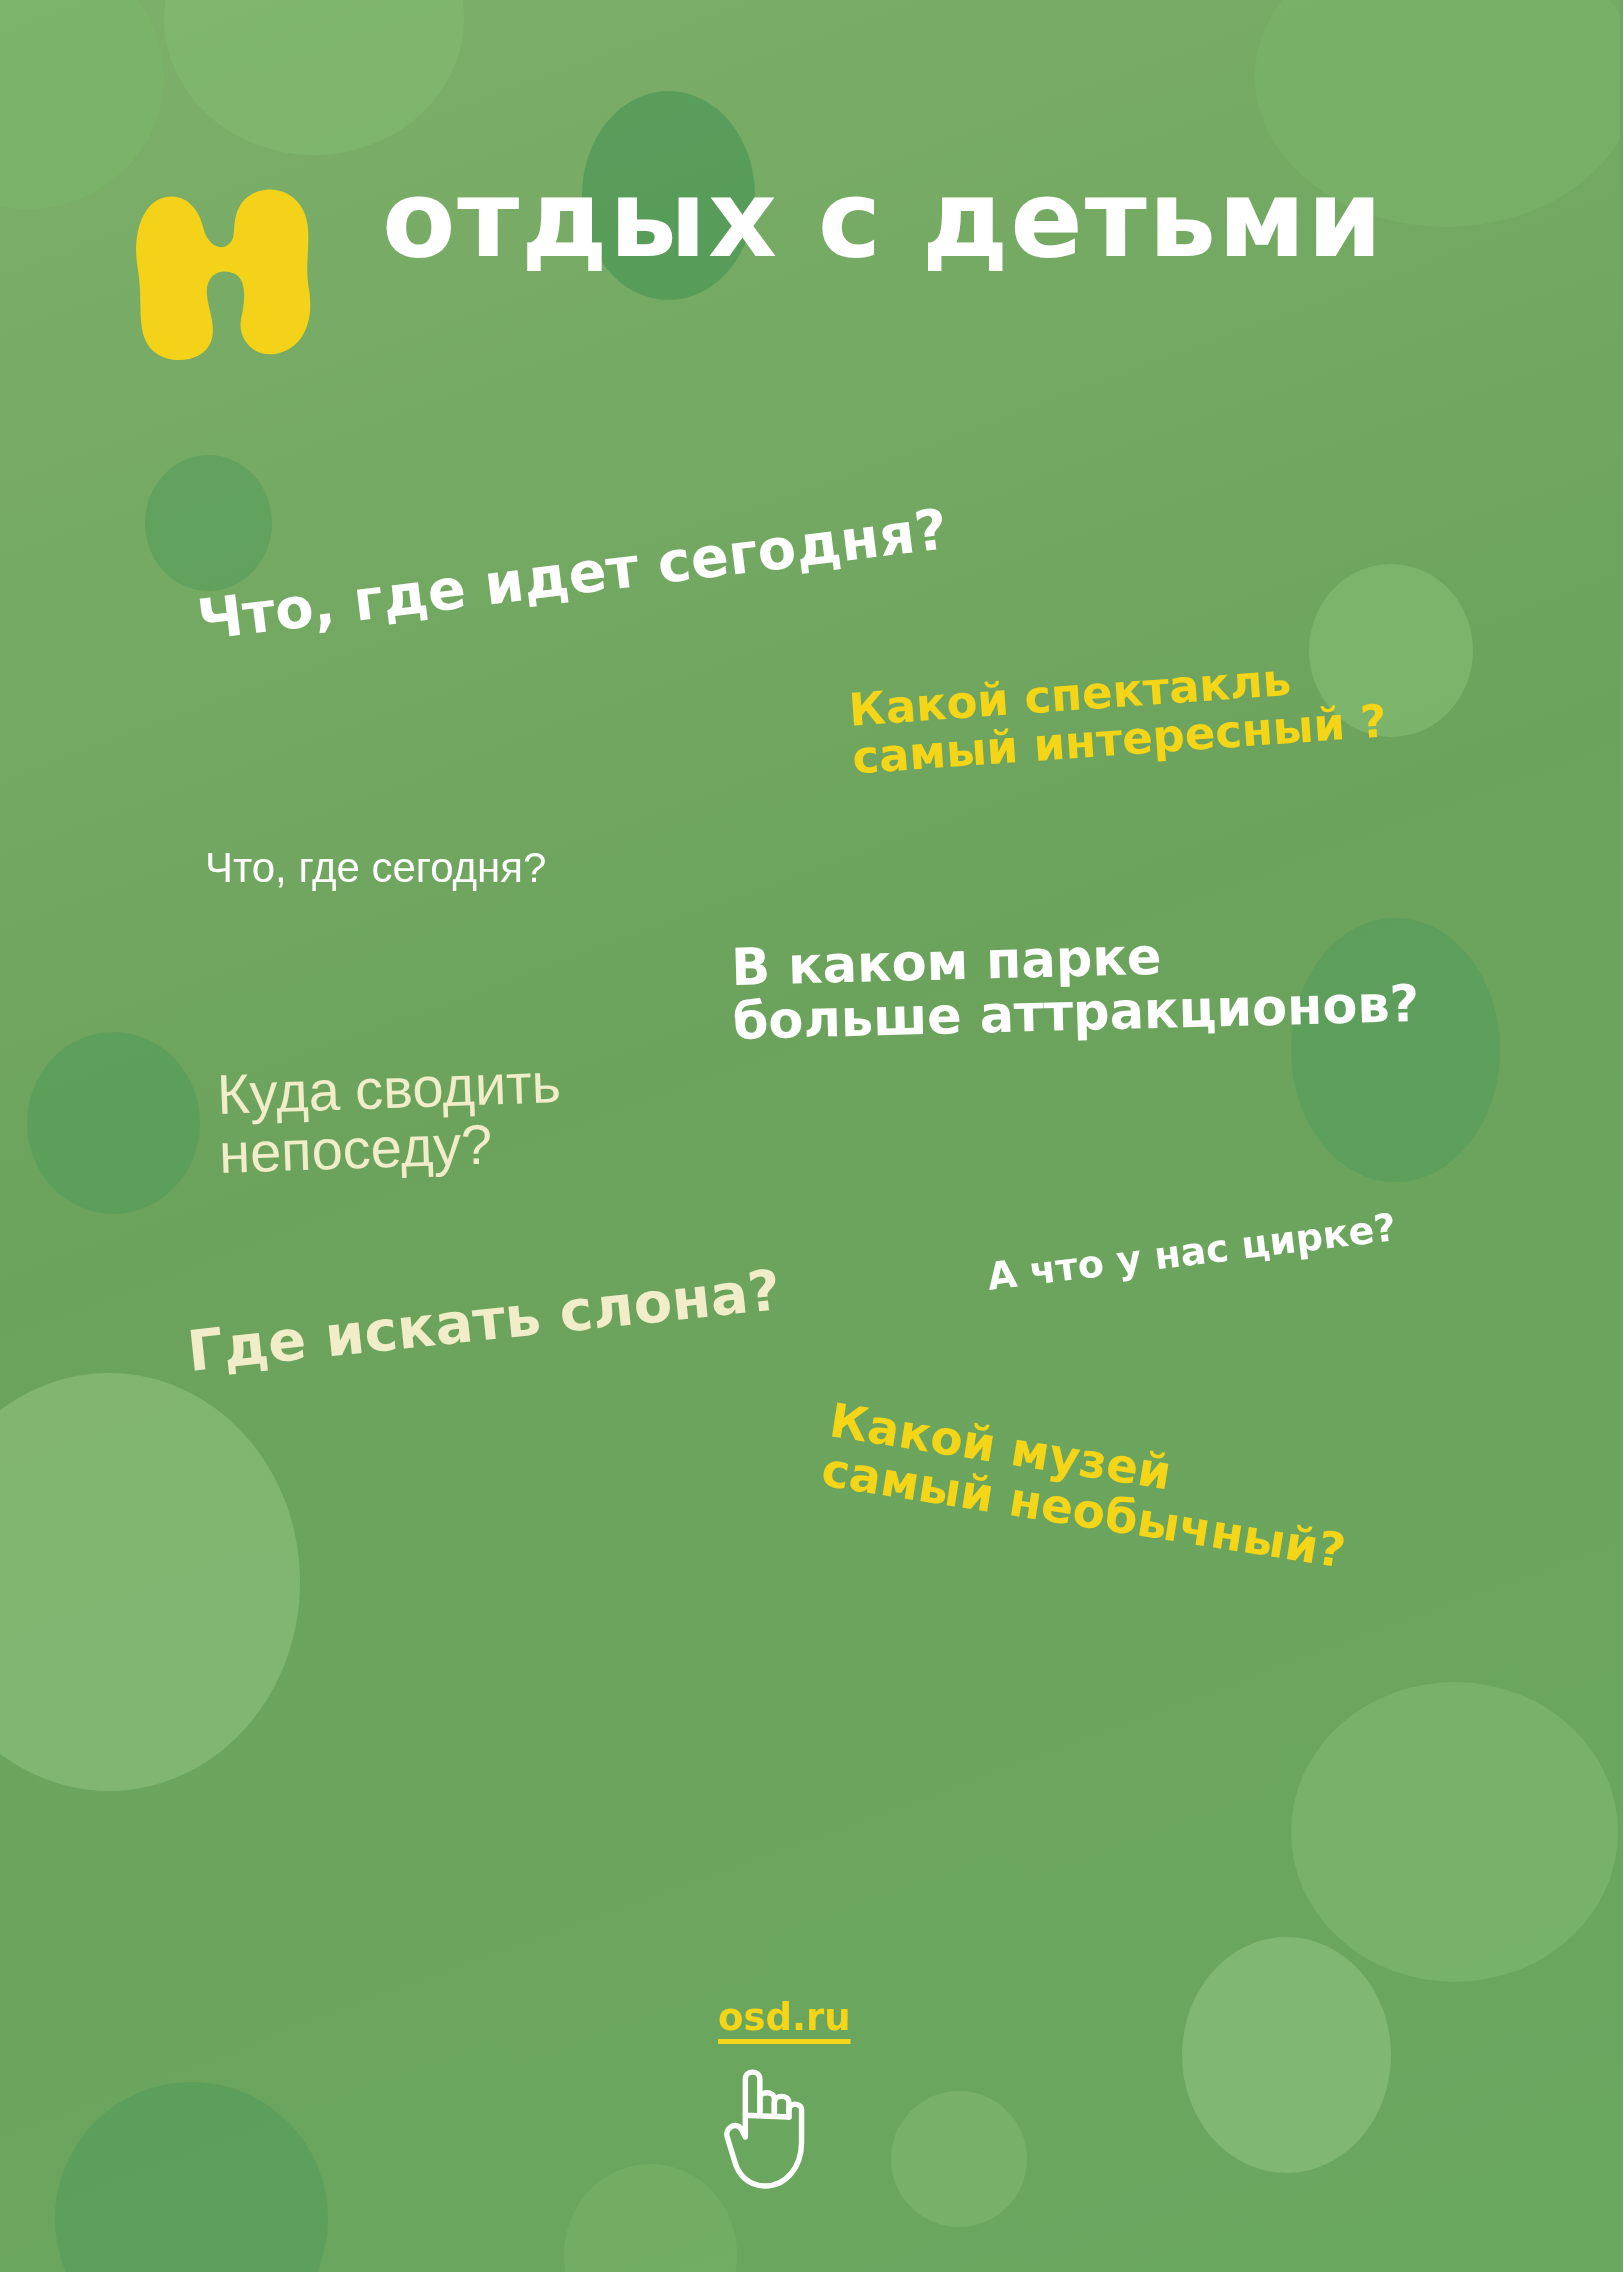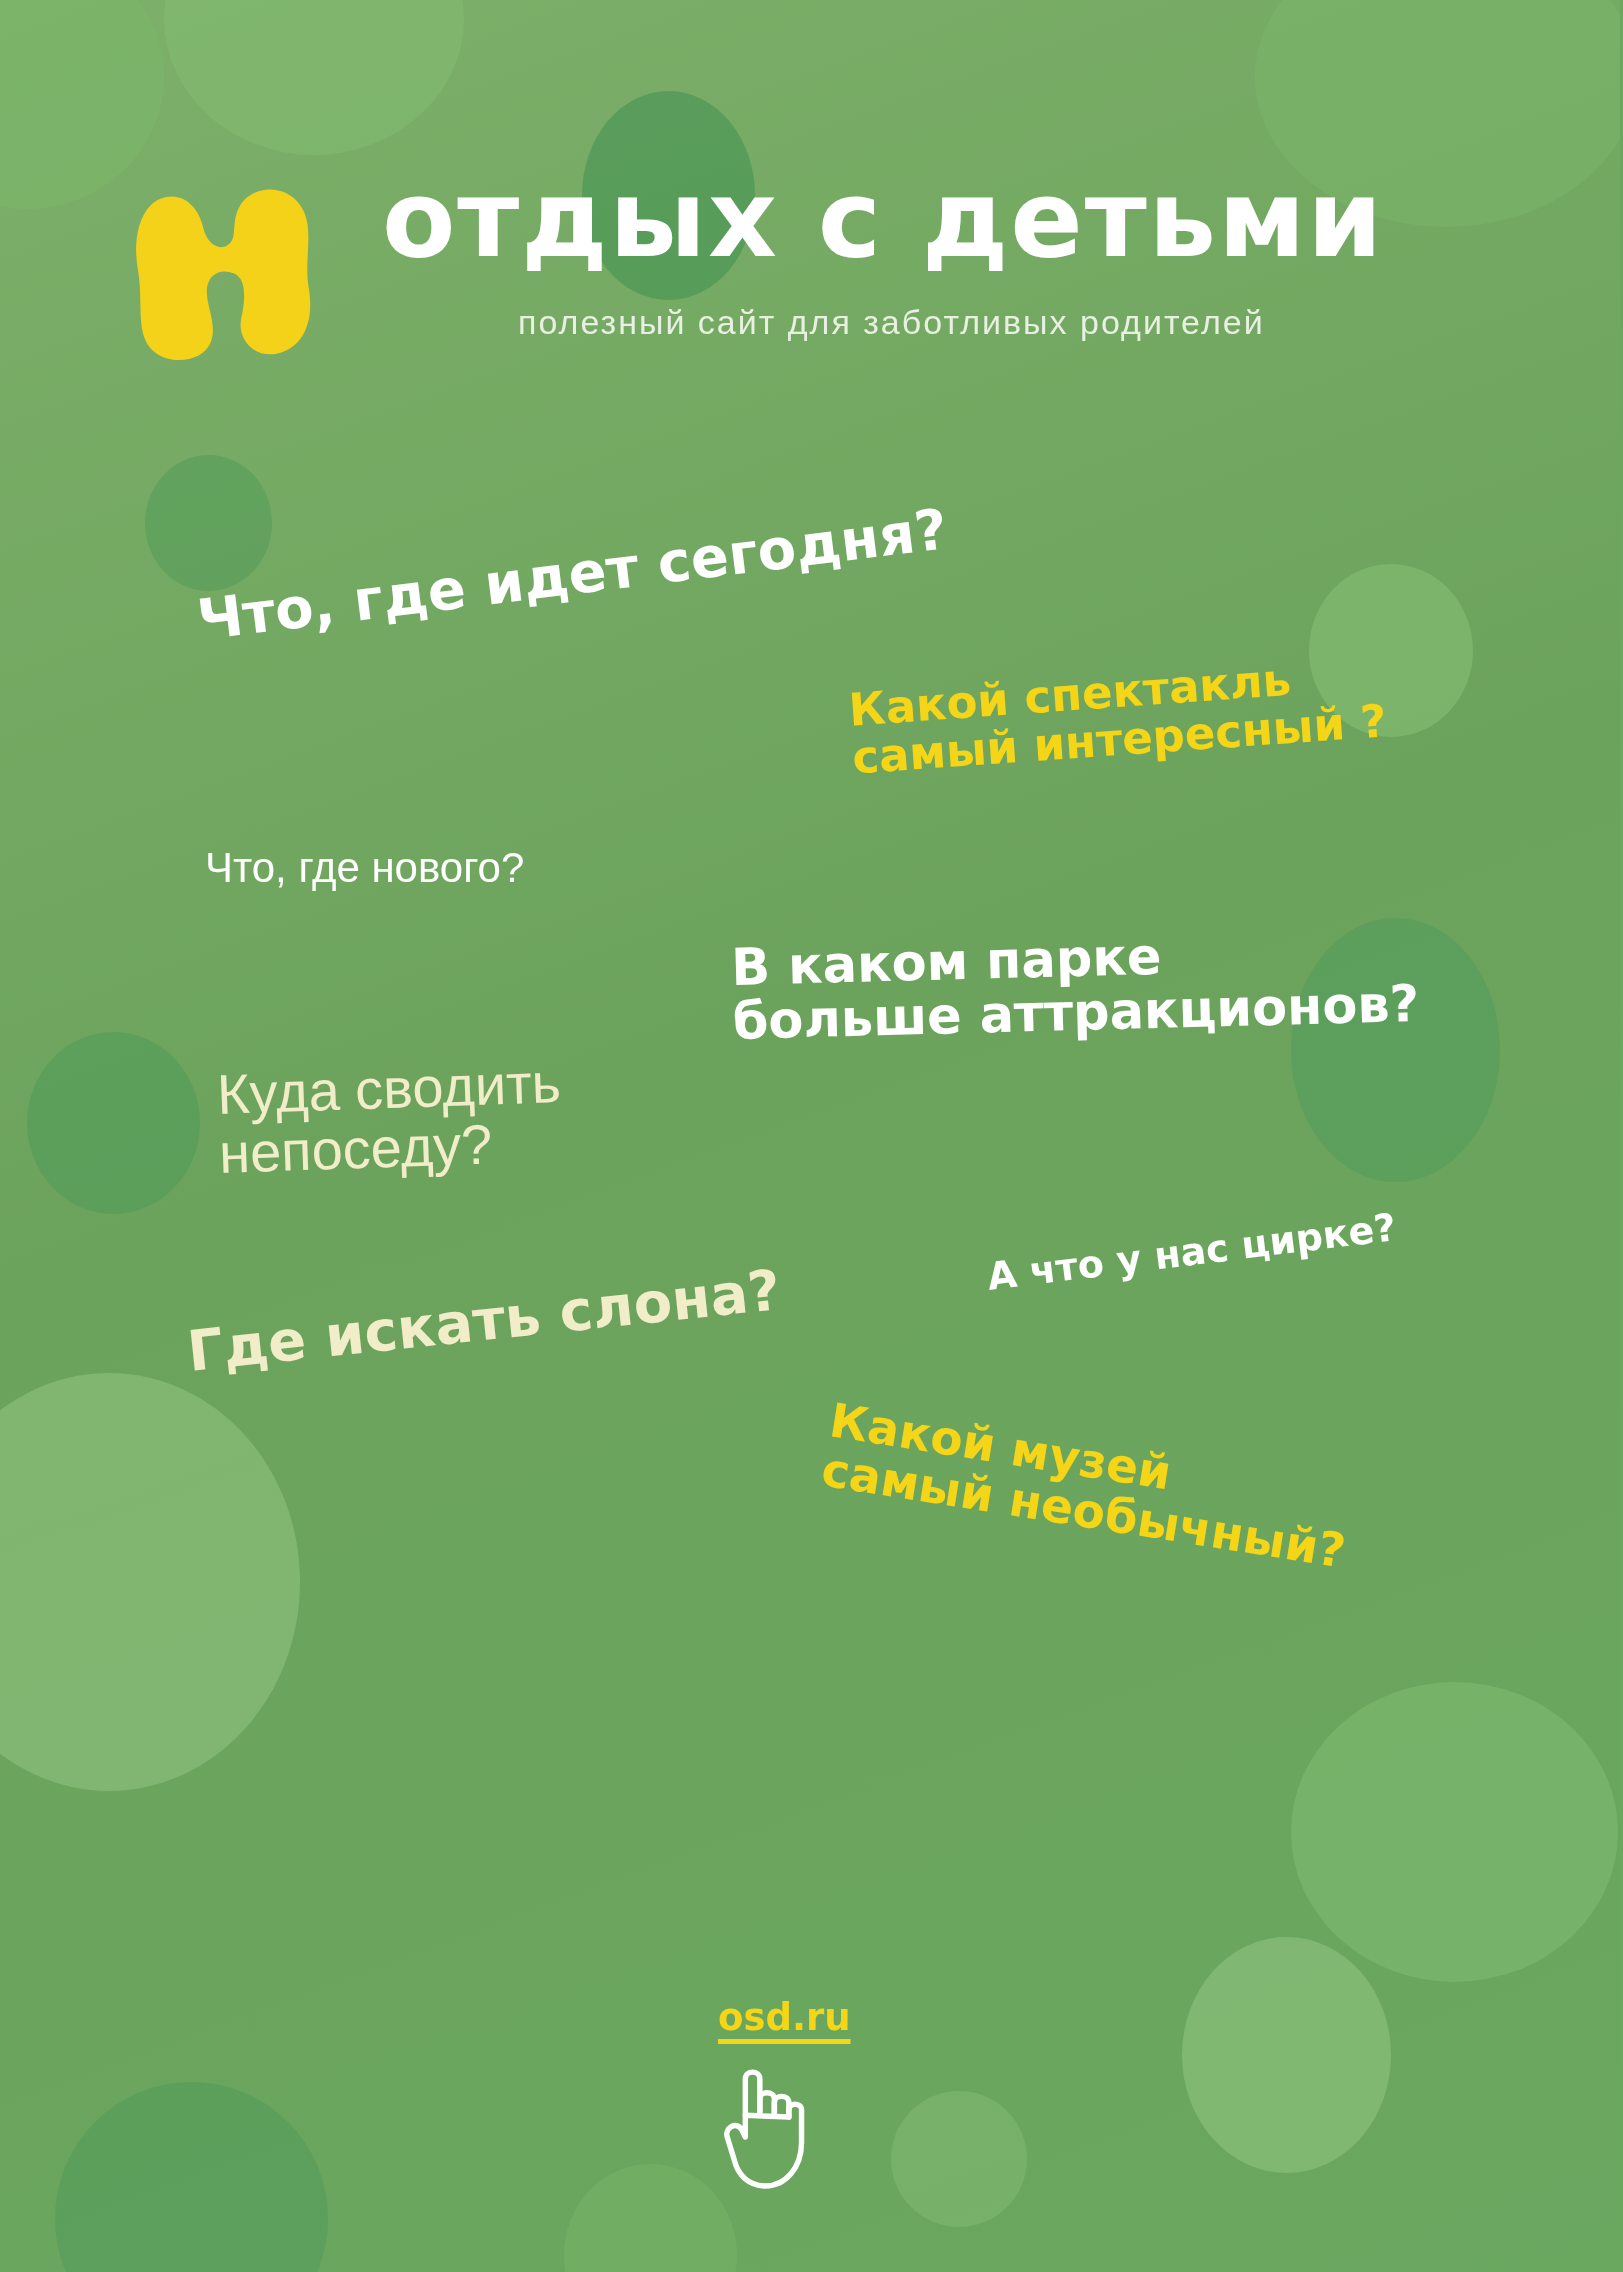--- a/index.html
+++ b/index.html
@@ -136,27 +136,26 @@
   <div class="blob" style="left:1182px; top:1937px; width:209px; height:236px; background:#9ccb8a; opacity:.45;"></div>
   <div class="blob" style="left:55px;   top:2082px; width:273px; height:273px; background:#4e9a59; opacity:.5;"></div>
   <div class="blob" style="left:564px;  top:2164px; width:173px; height:182px; background:#7fb96d; opacity:.4;"></div>
   <div class="blob" style="left:891px;  top:2091px; width:136px; height:136px; background:#8cc47a; opacity:.4;"></div>
 
   <div id="logo-block">
     <svg id="logo-mark" viewBox="0 0 230 220" xmlns="http://www.w3.org/2000/svg">
       <path d="M36 34 C14 44 6 78 12 112 C18 146 10 176 24 196 C40 218 82 216 92 192 C100 172 86 150 88 132 C90 116 104 110 118 116 C132 122 130 146 126 164 C120 188 140 210 166 204 C196 197 206 166 200 132 C194 98 208 64 190 40 C172 16 136 20 124 42 C114 60 122 76 112 84 C102 92 88 84 84 66 C79 42 60 24 36 34 Z" fill="#f5d21a"></path>
     </svg>
     <div id="logo-title">отдых с детьми</div>
-    <div id="logo-sub">полезный сайт для заботливых родителей</div>
   </div>
 
   <div class="phrase bold white" id="q1">Что, где идет сегодня?</div>
   <div class="phrase bold yellow" id="q2">Какой спектакль
 самый  интересный ?</div>
-  <div class="phrase light white" id="q3">Что, где  нового?</div>
+  <div class="phrase light white" id="q3">Что, где  сегодня?</div>
   <div class="phrase bold white" id="q4">В каком парке
 больше аттракционов?</div>
   <div class="phrase light cream" id="q5">Куда сводить
 непоседу?</div>
   <div class="phrase bold white" id="q6">А что у нас цирке?</div>
   <div class="phrase bold cream" id="q7">Где искать слона?</div>
   <div class="phrase bold yellow" id="q8">Какой музей
 самый необычный?</div>
 
   <a id="site-link" href="#">osd.ru</a>

